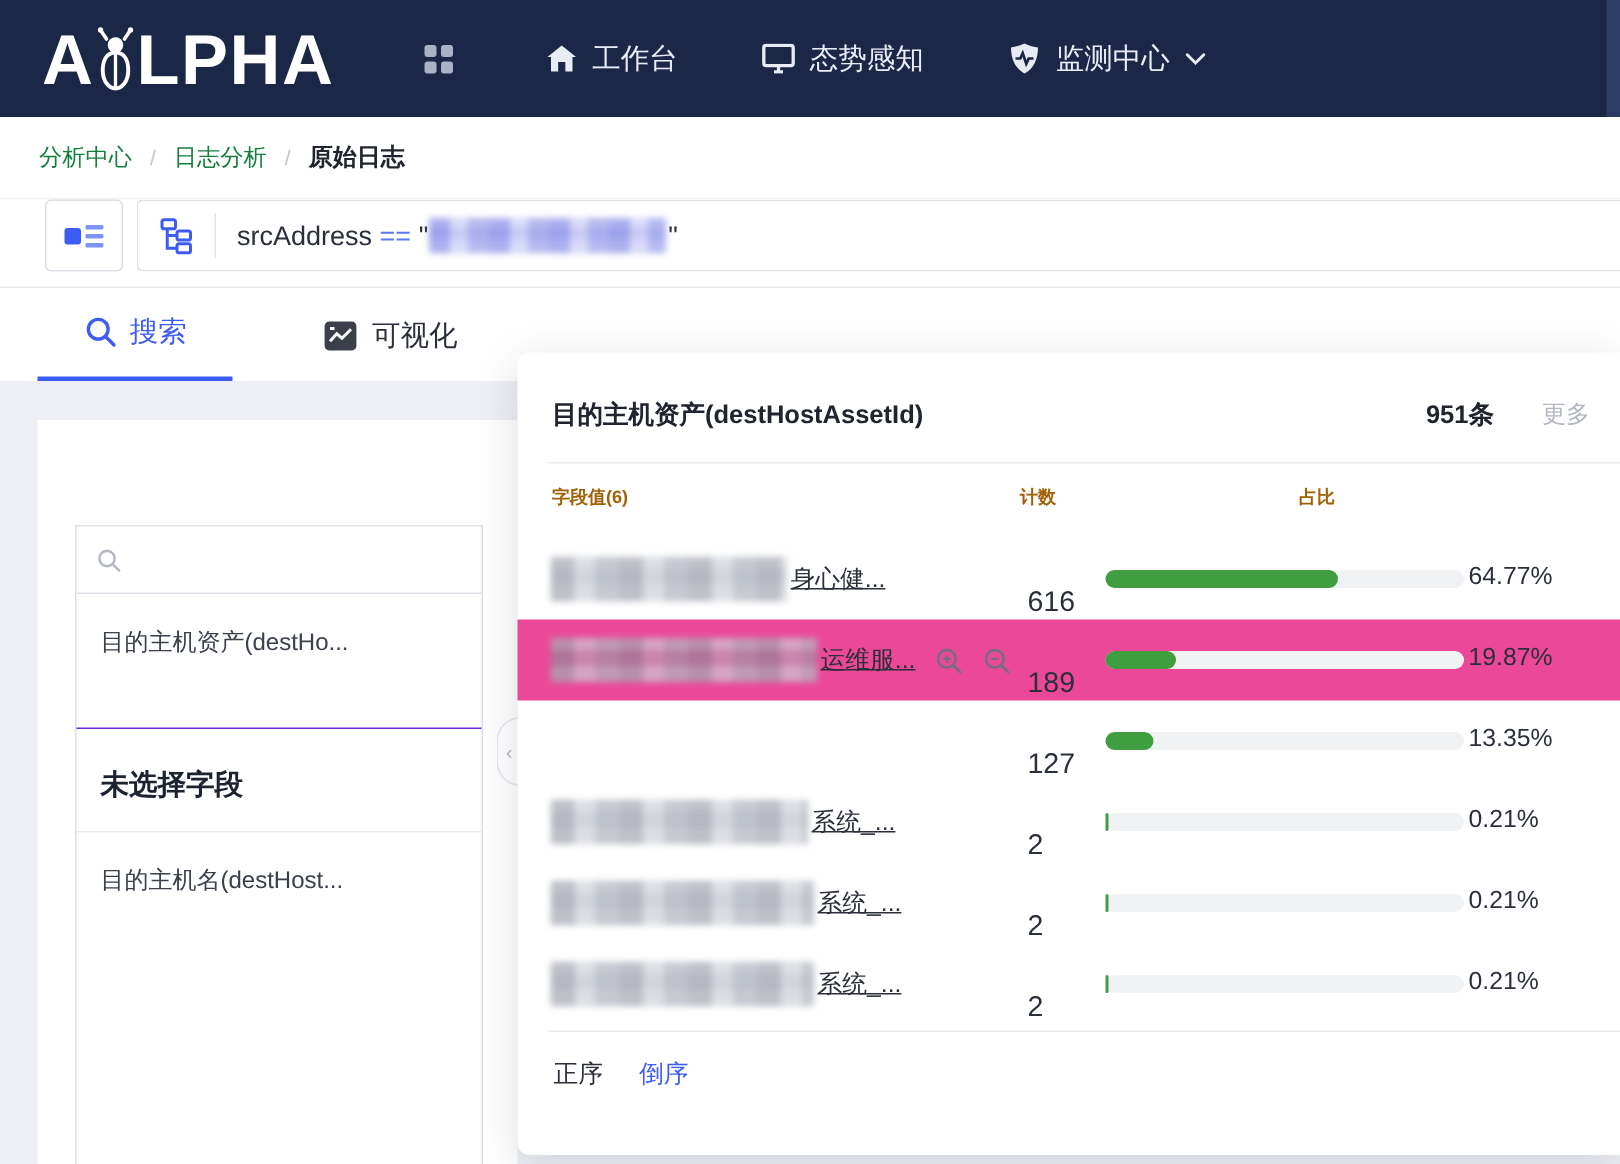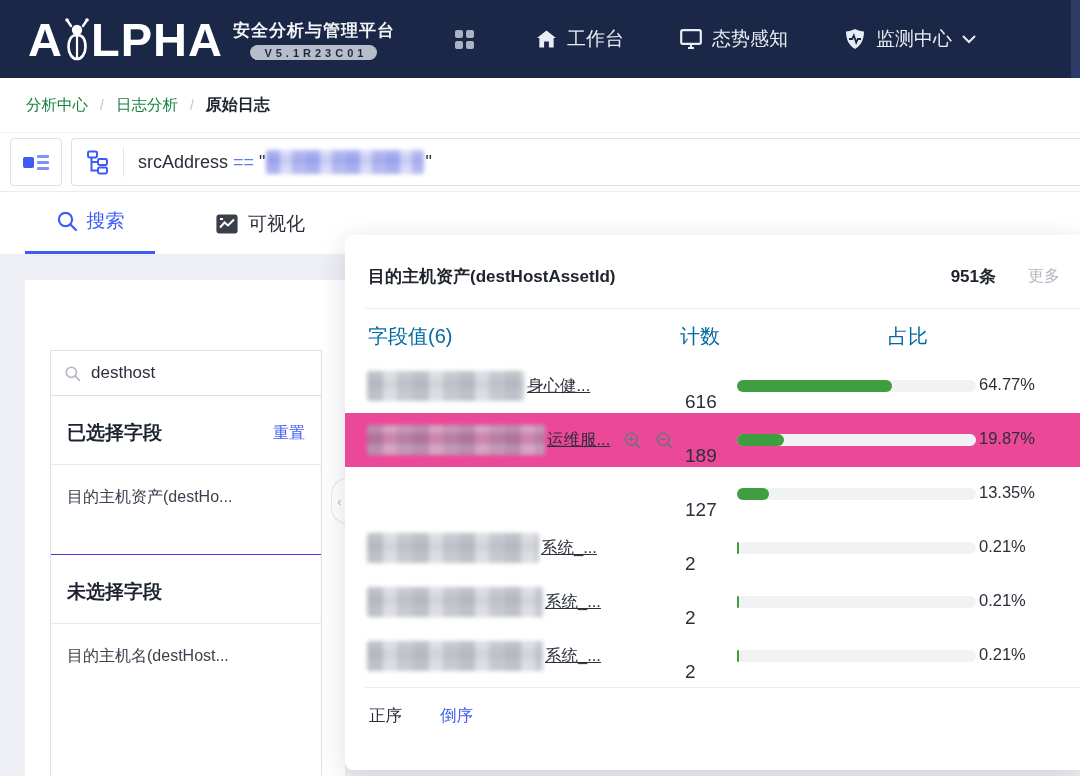--- a/index.html
+++ b/index.html
@@ -23,21 +23,21 @@
   .navbar-edge { position:absolute; right:0; top:0; width:9px; height:78px; background:#2c3c66; }
 
   
   .breadcrumb-row { height:55px; background:#fff; display:flex; align-items:center;
     padding-left:26px; border-bottom:1px solid #f1f2f5; }
   .crumb { font-size:15.5px; color:#15803d; }
   .crumb-sep { margin:0 12px; color:#c0c4cc; font-size:14px; }
   .crumb-current { font-size:16px; color:#20242e; font-weight:700; }
 
   
-  .query-row { height:59px; background:#fff; display:flex; align-items:center; padding-left:10px;
+  .query-row { height:59px; background:#fff; display:flex; align-items:flex-start; padding-left:30px;
     border-bottom:1px solid #e9ebf0; }
   .mode-btn { width:52px; height:48px; border:1px solid #dcdfe6; border-radius:4px; background:#fff;
     display:flex; align-items:center; justify-content:center; cursor:pointer; flex:none; }
   .mode-glyph { display:flex; align-items:center; gap:3px; }
   .mode-glyph .sq { width:11px; height:11px; background:#3d5cf5; border-radius:2px; }
   .mode-glyph .lines { display:flex; flex-direction:column; gap:3px; }
   .mode-glyph .lines i { display:block; width:12px; height:3px; background:#7d93f8; border-radius:1px; }
   .query-box { margin-left:9px; height:48px; flex:1; border:1px solid #dcdfe6; border-right:none;
     border-radius:4px 0 0 4px; display:flex; align-items:center; padding-left:13px; background:#fff; }
   .query-box .vdiv { width:1px; height:30px; background:#e2e5ea; margin:0 14px 0 12px; }
@@ -79,66 +79,62 @@
 
   
   .popup { position:absolute; left:345px; top:-19px; width:735px; height:535px; background:#fff;
     border-radius:8px 0 0 8px; box-shadow:0 6px 28px rgba(20,30,60,.14); }
   .popup-header { display:flex; align-items:center; padding:30px 20px 0 23px; }
   .popup-title { font-size:17px; font-weight:700; color:#20242e; flex:1; }
   .popup-total { font-size:17px; font-weight:700; color:#20242e; }
   .popup-more { font-size:16px; color:#b3b7bf; margin-left:32px; cursor:pointer; }
   .popup-hdiv { border-bottom:1px solid #ebedf1; margin:20px 0 0 20px; }
   .col-head { position:relative; height:45px; }
-  .col-head span { position:absolute; top:14px; font-size:20px; font-weight:400; color:#0369a1; }
-  .col-val { left:23px; } .col-cnt { left:335px;text-align:right; } .col-ratio { left:543px; }
+  .col-head span { position:absolute; top:14px; font-size:12px; font-weight:700; color:#a16207; }
+  .col-val { left:23px; } .col-cnt { left:335px;text-align:right; } .col-ratio { left:521px; }
 
   .rows-wrap { margin-top:5px; }
   .prow { position:relative; height:54px; }
   .prow.hovered { background:#ec4899; }
   .prow .name-cell { position:absolute; left:22px; top:0; height:54px; display:flex; align-items:center; }
   .mosaic { display:inline-block; height:30px; border-radius:2px;
     background:
       repeating-linear-gradient(90deg, rgba(125,130,142,.40) 0 16px, rgba(190,194,202,.30) 16px 30px, rgba(150,155,167,.42) 30px 46px),
       repeating-linear-gradient(0deg, rgba(215,218,224,.55) 0 11px, rgba(160,165,178,.38) 11px 22px);
     filter:blur(2.2px); }
   .row-suffix { font-size:16.5px; color:#2a2f3a; margin-left:2px; white-space:nowrap;text-decoration:underline; }
   .row-zoom { display:flex; gap:13px; margin-left:13px; }
   .row-zoom svg { cursor:pointer; }
   .row-count { position:absolute; left:340px; top:32px; font-size:19px; color:#2a2f3a; }
   .bar-track { position:absolute; left:392px; top:21px; width:239px; height:12px; background:#f1f2f3; border-radius:6px; }
   .bar-fill { height:12px; background:#3f9e3f; border-radius:6px; }
   .row-pct { position:absolute; left:634px; top:16px; font-size:16.5px; color:#2a2f3a; }
 
   .popup-fdiv { border-bottom:1px solid #ebedf1; margin-left:20px; margin-top:4px; }
-  .popup-footer { display:flex; gap:38px; padding:17px 0 0 24px; }
+  .popup-footer { display:flex; gap:24px; padding:17px 0 0 24px; }
   .sort-asc { font-size:16.5px; color:#2a2f3a; cursor:pointer; }
   .sort-desc { font-size:16.5px; color:#3d5cf5; cursor:pointer; }
 </style>
 </head>
 <body>
 
 <div class="navbar">
   <div class="logo-wrap">
     <div class="logo-text">
       <span>A</span>
       <svg class="bug-icon" viewBox="0 0 26 44">
         <circle cx="13" cy="13" r="5.2" fill="#fff"></circle>
         <path d="M7 9 L3 3 M19 9 L23 3" stroke="#fff" stroke-width="2.4" fill="none" stroke-linecap="round"></path>
         <circle cx="3" cy="3" r="1.8" fill="#fff"></circle>
           <circle cx="23" cy="3" r="1.8" fill="#fff"></circle>
         <path d="M13 18 C6.5 18 4.5 24 4.5 30 C4.5 37 8.5 42 13 42 C17.5 42 21.5 37 21.5 30 C21.5 24 19.5 18 13 18 Z" fill="none" stroke="#fff" stroke-width="2.6"></path>
         <path d="M13 19 L13 41" stroke="#fff" stroke-width="2.2"></path>
       </svg>
       <span>LPHA</span>
     </div>
-    <div class="logo-side">
-      <span class="logo-subtitle">安全分析与管理平台</span>
-      <span class="version-pill">V5.1R23C01</span>
-    </div>
   </div>
 
   <div class="grid-icon">
     <span></span>
       <span></span>
       <span></span>
       <span></span>
   </div>
 
   <div class="nav-items">
@@ -220,25 +216,20 @@
 
 <div class="content">
 
   <div class="left-panel">
     <div class="field-box">
       <div class="field-search">
         <svg width="17" height="17" viewBox="0 0 22 22">
           <circle cx="9.5" cy="9.5" r="6.6" fill="none" stroke="#b4b9c2" stroke-width="2.2"></circle>
           <path d="M14.5 14.5 L20 20" stroke="#b4b9c2" stroke-width="2.2" stroke-linecap="round"></path>
         </svg>
-        <input value="desthost" style="">
-      </div>
-      <div class="field-sec-head">
-        <span class="field-sec-title">已选择字段</span>
-        <span class="reset-link">重置</span>
       </div>
       <div class="field-list" id="selected-list">
           <div class="field-item">目的主机资产(destHo...</div>
         </div>
       <div class="field-sec-head unselected-head">
         <span class="field-sec-title">未选择字段</span>
       </div>
       <div class="field-list" id="unselected-list">
           <div class="field-item">目的主机名(destHost...</div>
         </div>

